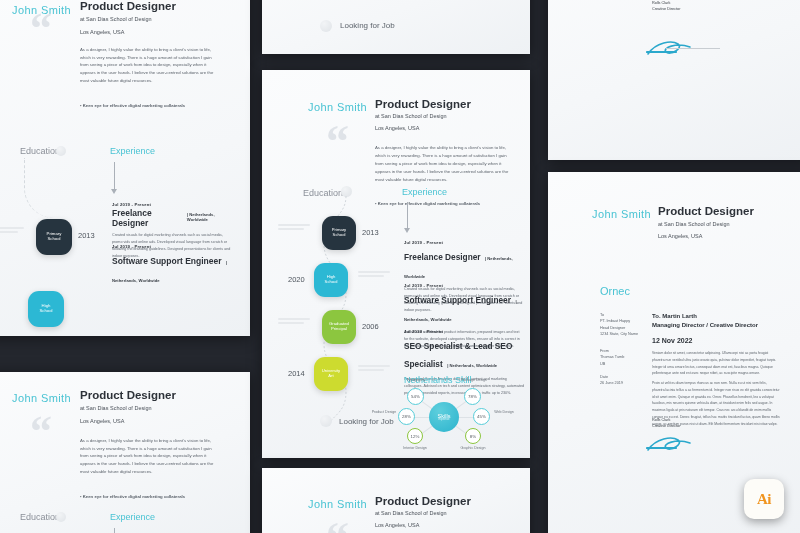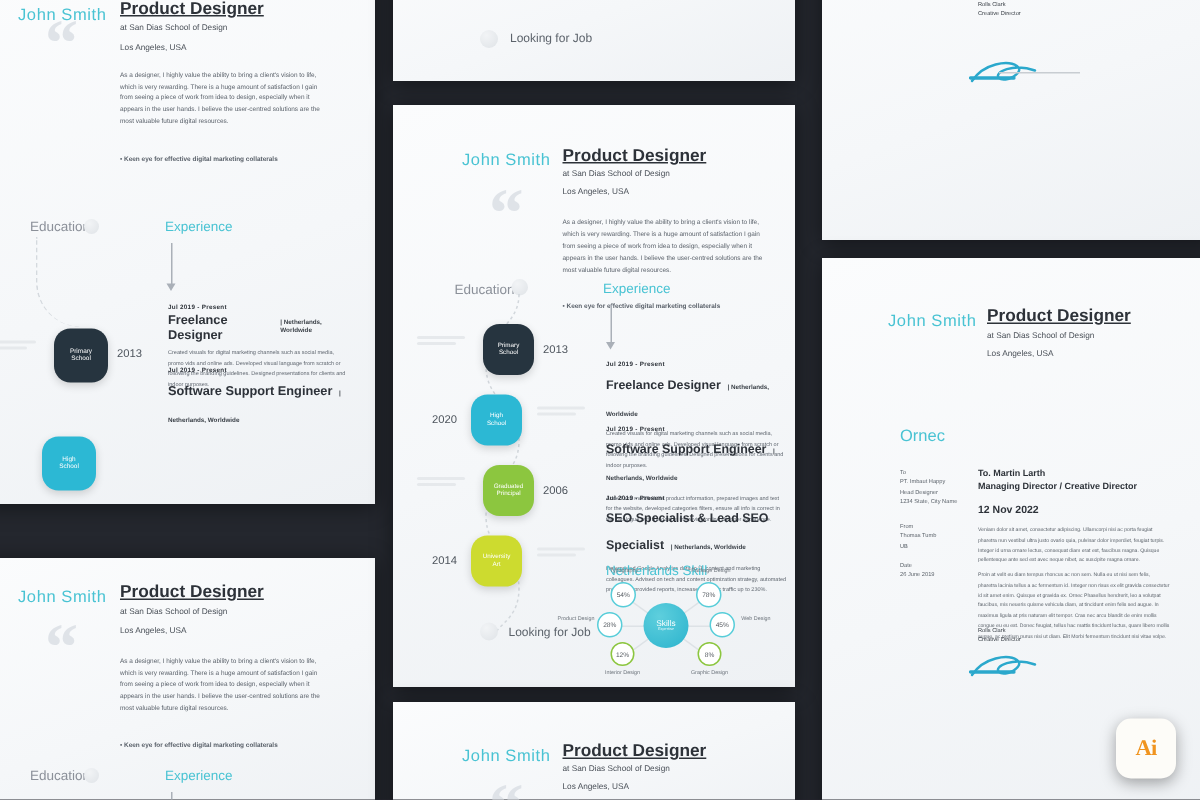--- a/index.html
+++ b/index.html
@@ -20,21 +20,21 @@
   .panel.shadow { box-shadow: 0 2px 14px rgba(0,0,0,.45); }
 
   
   .resume { position: relative; width: 100%; height: 100%; }
   .r-name {
     position: absolute;
     color: #49c3d3;
     letter-spacing: .4px;
     white-space: nowrap;
   }
-  .r-role { position: absolute; color: #2d3239; font-weight: bold; white-space: nowrap; text-decoration: underline; }
+  .r-role { position: absolute; color: #2d3239; font-weight: bold; white-space: nowrap; }
   .r-school { position: absolute; color: #4a5058; white-space: nowrap; }
   .r-city { position: absolute; color: #4a5058; white-space: nowrap; }
   .r-quote {
     position: absolute;
     color: #dfe3e8;
     font-family: "Liberation Serif", serif;
     font-weight: bold;
     line-height: .7;
   }
   .r-para { position: absolute; color: #5b626b; }

